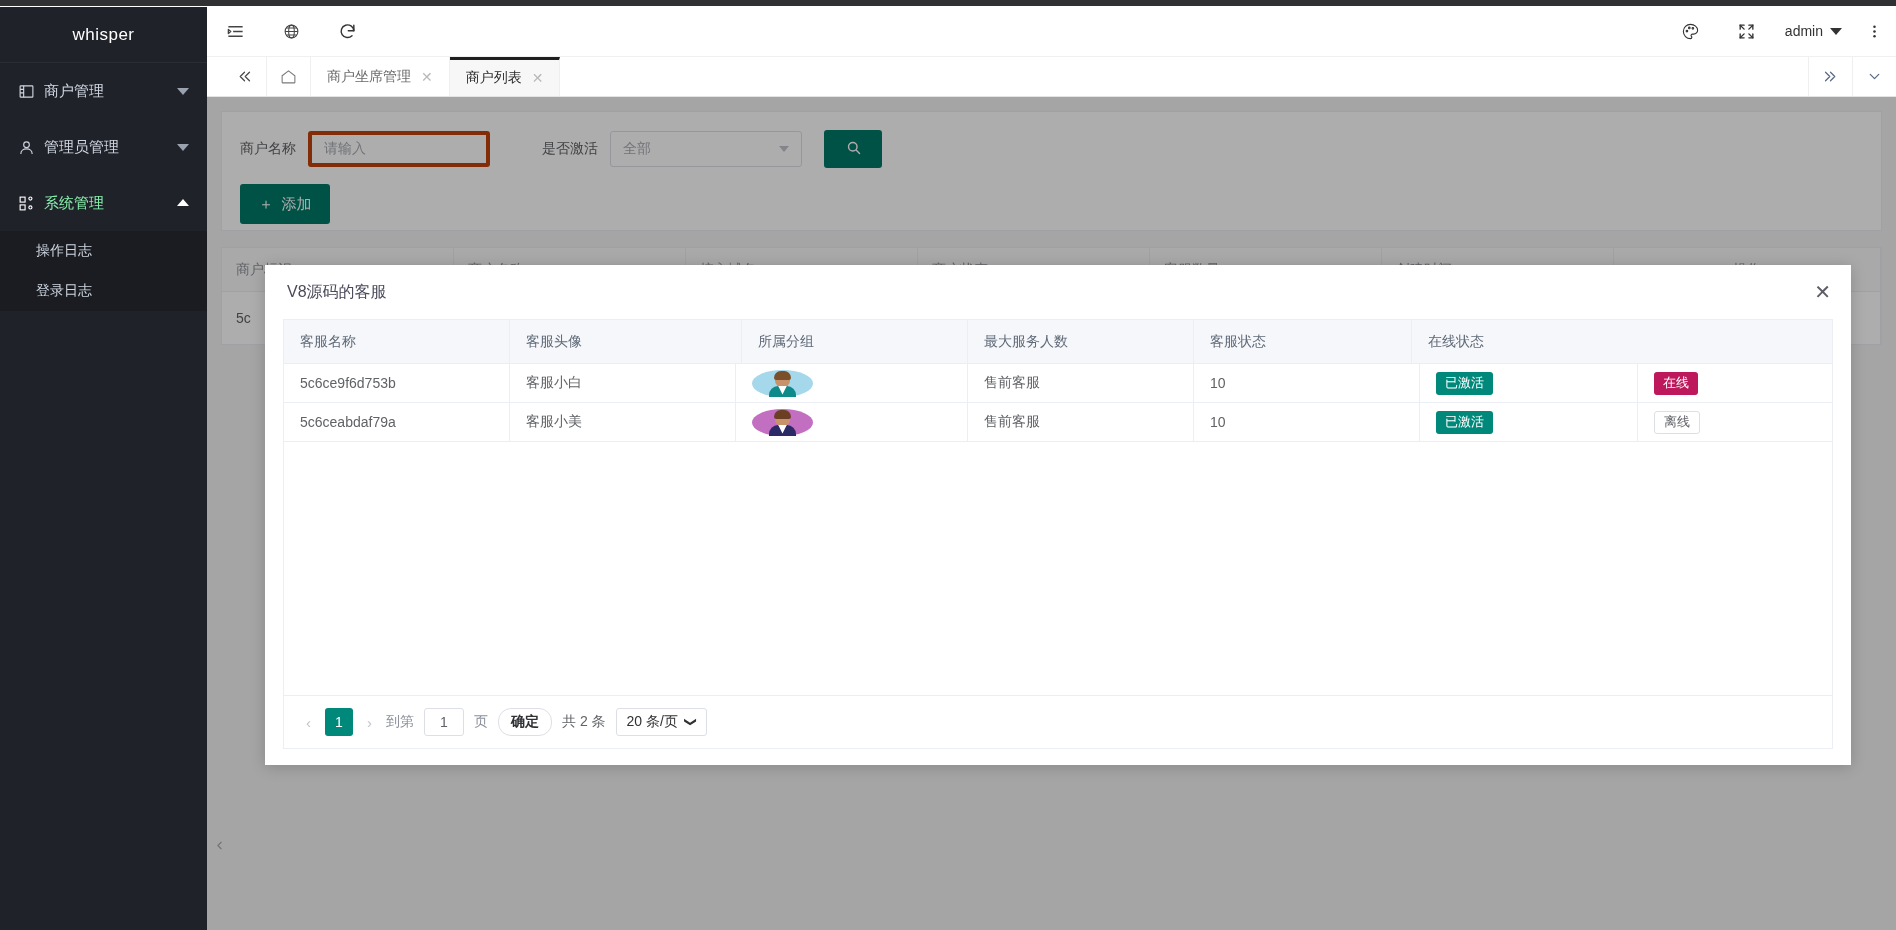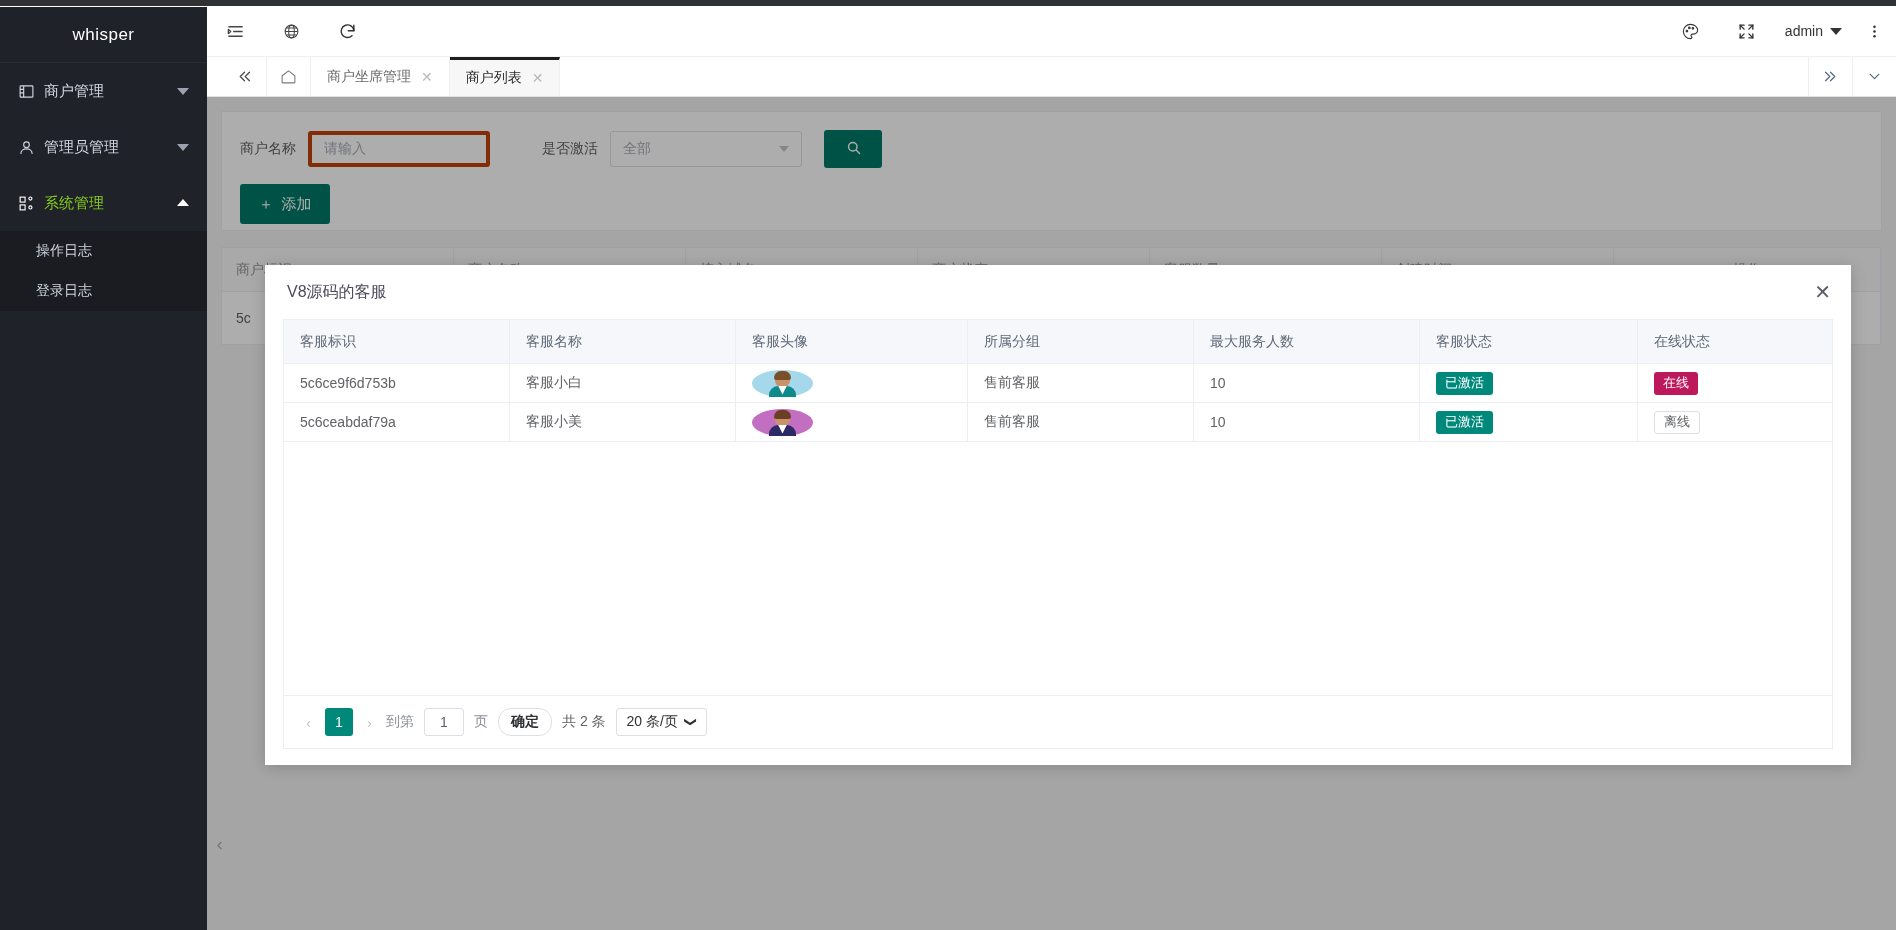--- a/index.html
+++ b/index.html
@@ -42,21 +42,21 @@
   .arrow-down::after {
     content: ""; position: absolute; right: 0; top: 4px;
     border-left: 6px solid transparent; border-right: 6px solid transparent;
     border-top: 7px solid #9aa2af;
   }
   .arrow-up::after {
     content: ""; position: absolute; right: 0; top: 3px;
     border-left: 6px solid transparent; border-right: 6px solid transparent;
     border-bottom: 7px solid #ffffff;
   }
-  .menu-item.open { color:#84cc16;font-family:Liberation Mono, monospace; }
+  .menu-item.open { color:#86efac;font-family:Liberation Mono, monospace; }
   .submenu { background: #1a1c22; }
   .submenu-item {
     height: 40px; display:flex; align-items:center;
     padding-left: 36px; font-size: 14px; color: #cfd6e0; cursor: pointer;
   }
   
   #header {
     position: absolute; top: 6px; left: 207px; width: 1689px; height: 51px;
     background: #fff; border-bottom: 1px solid #f0f0f0;
     display: flex; align-items: center;
@@ -446,21 +446,20 @@
 
 <div id="modal">
   <div id="modal-header">
     <span id="modal-title">V8源码的客服</span>
     <span id="modal-close">✕</span>
   </div>
 
   <div id="modal-body">
     <div id="inner-card">
       <div id="inner-head">
-        <div class="th c0">客服标识</div>
         <div class="th c1">客服名称</div>
         <div class="th c2">客服头像</div>
         <div class="th c3">所属分组</div>
         <div class="th c4">最大服务人数</div>
         <div class="th c5">客服状态</div>
         <div class="th c6">在线状态</div>
       </div>
 
       <div class="inner-row">
         <div class="td c0">5c6ce9f6d753b</div>

